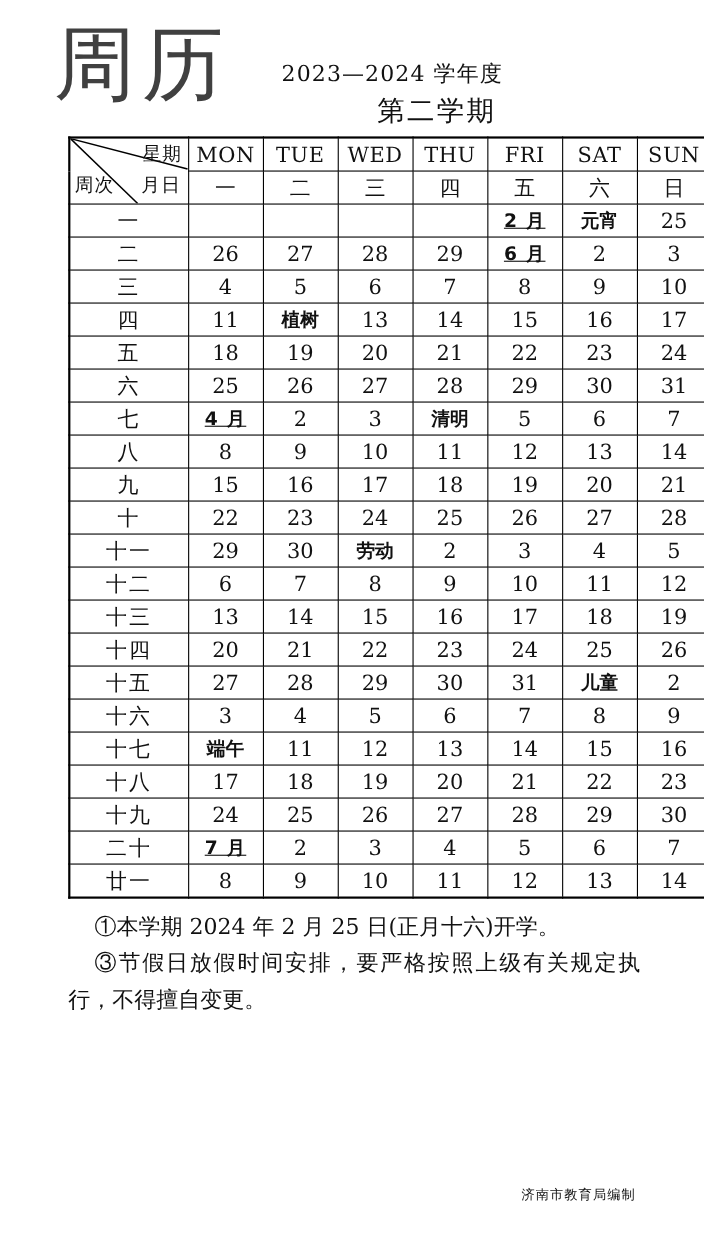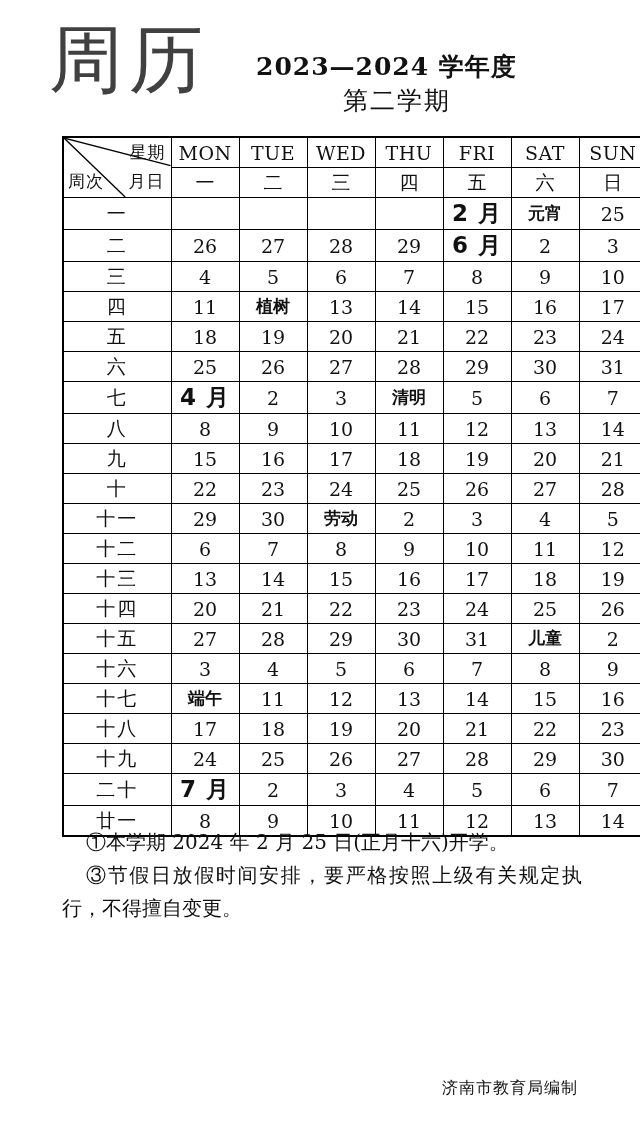--- a/index.html
+++ b/index.html
@@ -34,40 +34,39 @@
     color: #404040;
   }
   .title-sub {
     position: absolute;
     left: 256px;
     top: 24px;
     width: 324px;
     text-align: left;
   }
   .title-year {
-    font-size: 25px;
+    font-size: 20px;
     line-height: 34px;
     letter-spacing: 1px;
     white-space: nowrap;
-    font-weight: bold;
   }
   .title-term {
     font-size: 25px;
     line-height: 34px;
     letter-spacing: 2px;
     text-align: center;
     padding-right: 42px;
     white-space: nowrap;
   }
 
   
   .cal-wrap {
     position: absolute;
     left: 62px;
-    top: 136px;
+    top: 124px;
     width: 516px;
   }
   table.calendar {
     border-collapse: collapse;
     width: 516px;
     table-layout: fixed;
     border: 2.5px solid #000;
   }
   table.calendar td, table.calendar th {
     border: 1px solid #000;
@@ -116,22 +115,23 @@
     height: 31px;
     border-top: none;
     font-weight: 400;
   }
 
   td.wknum { font-size: 19px; letter-spacing: 2px; }
   td.day { font-size: 19px; }
   td.day.month-mark {
     font-family: "DejaVu Sans", "Liberation Sans", sans-serif;
     font-weight: 700;
-    font-size: 23px;
+    font-size: 17px;
     letter-spacing: 1px;
+    text-decoration: underline;
   }
   td.day.festival {
     font-family: Liberation Serif, serif;
     font-weight: 700;
     font-size: 17px;
     letter-spacing: 0px;
   }
   td.day.empty { }
 
   
@@ -146,21 +146,21 @@
     text-justify: inter-ideograph;
   }
   .note-head { margin: 0 0 2px 0; }
   .note-item { margin: 0; text-indent: 24px; }
   .sign {
     position: absolute;
     left: 62px;
     top: 1078px;
     width: 516px;
     text-align: right;
-    font-size: 16px;
+    font-size: 12px;
     letter-spacing: 1px;
   }
 </style>
 </head>
 <body>
 
 <div class="header">
   <div class="title-main">周历</div>
   <div class="title-sub">
     <div class="title-year">2023—2024 学年度</div>

